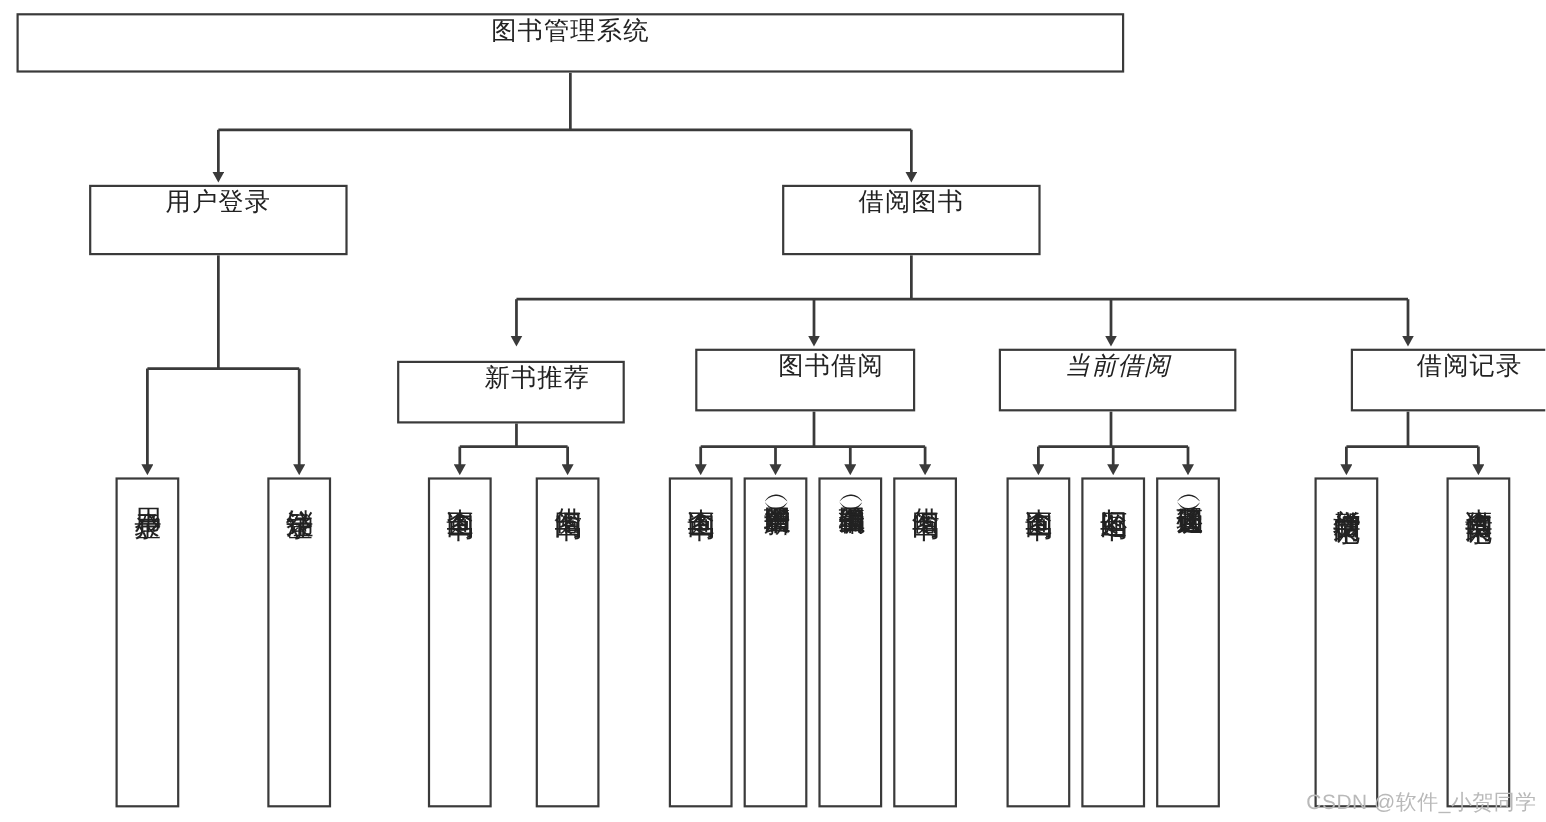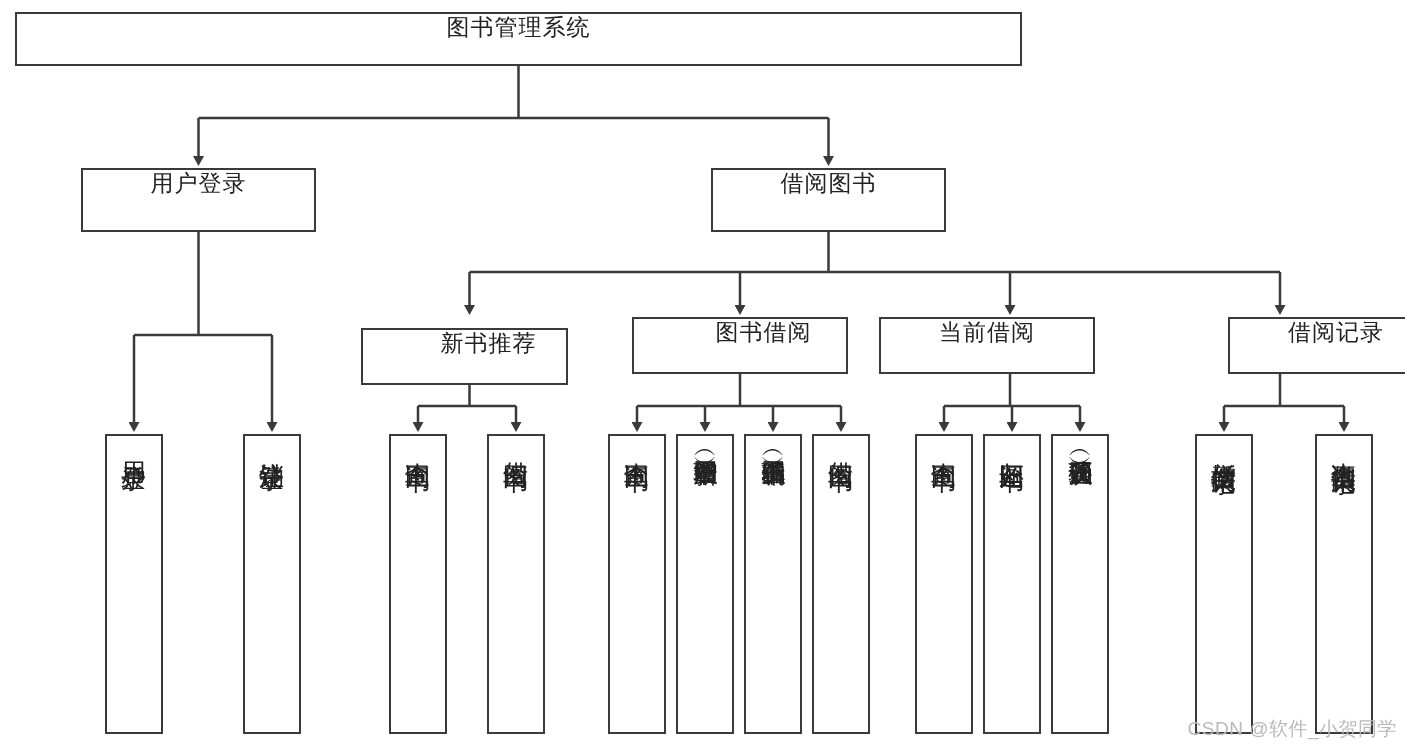--- a/index.html
+++ b/index.html
@@ -128,24 +128,24 @@
   <div class="node node-h" id="box-user-login" style="left: 81px; top: 168px; width: 235px; height: 64px;">
     <span class="label">用户登录</span>
   </div>
   <div class="node node-h" id="box-book-manage" style="left: 711px; top: 168px; width: 235px; height: 64px;">
     <span class="label">借阅图书</span>
   </div>
 
   <div class="node node-h" id="box-new-book-recommend" style="left: 361px; top: 328px; width: 207px; height: 57px; padding-left: 48px;">
     <span class="label">新书推荐</span>
   </div>
-  <div class="node node-h" id="box-book-borrow" style="left: 632px; top: 317px; width: 216px; height: 57px; padding-left: 47px;">
+  <div class="node node-h" id="box-book-borrow" style="left: 632px; top: 317px; width: 200px; height: 57px; padding-left: 47px;">
     <span class="label">图书借阅</span>
   </div>
-  <div class="node node-h" id="box-current-borrow" style="left: 879px; top: 317px; width: 216px; height: 57px;">
+  <div class="node node-h" id="box-current-borrow" style="left: 908px; top: 317px; width: 216px; height: 57px; font-style: italic;">
     <span class="label">当前借阅</span>
   </div>
   <div class="node node-h" id="box-borrow-record" style="left: 1228px; top: 317px; width: 216px; height: 57px;">
     <span class="label">借阅记录</span>
   </div>
 
   <div id="leaf-container">
       <div class="node node-leaf" id="box-leaf-user-login" style="left: 105px; top: 434px; width: 58px; height: 300px;">
         <span class="label">用户登录</span>
       </div>

